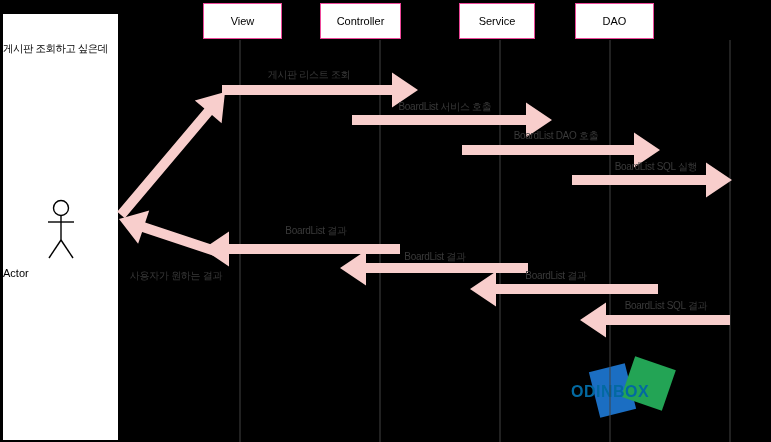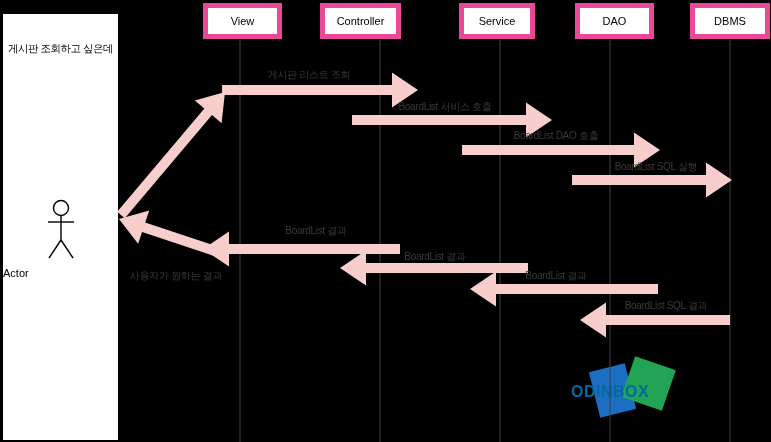--- a/index.html
+++ b/index.html
@@ -2,28 +2,28 @@
 <html><head>
 <meta charset="utf-8">
 <style>
   html,body{margin:0;padding:0;background:#000;}
   #stage{position:relative;width:771px;height:442px;background:#000;
          font-family:"Liberation Sans","DejaVu Sans",sans-serif;overflow:hidden;}
 
   
   #actor-panel{position:absolute;left:2px;top:13px;width:117px;height:428px;
                background:#fff;border:1px solid #000;box-sizing:border-box;z-index:1;}
-  .panel-title{position:absolute;top:28px;left:0;right:0;text-align:center;
+  .panel-title{position:absolute;top:28px;left:0;right:0;text-align:left;
                font-size:10.5px;color:#000;letter-spacing:-0.5px;white-space:nowrap;}
   .actor-figure{position:absolute;top:181px;left:0;right:0;margin:0 auto;display:block;}
   .actor-label{position:absolute;top:253px;left:0;right:0;
                font-size:11px;color:#000;}
 
   
-  .lifebox{position:absolute;top:3px;height:36px;background:#fff;border:5px solid #ec4899;
+  .lifebox{position:absolute;top:3px;height:36px;background:#fff;border:1px solid #ec4899;
            display:flex;align-items:center;justify-content:center;font-size:11px;
            color:#000;box-sizing:border-box;z-index:1;}
 
   
   .logo-shape{position:absolute;z-index:2;}
   #logo-blue{left:594px;top:367px;width:37px;height:47px;transform:rotate(-14deg);}
   #logo-green{left:627px;top:362px;width:43px;height:43px;transform:rotate(19deg);}
   #logo-text{position:absolute;left:571px;top:383px;z-index:2;font-size:16px;
              font-weight:bold;color:#fff;letter-spacing:0.5px;}
 
@@ -45,21 +45,20 @@
       <line x1="20" y1="45" x2="8" y2="63" stroke="#000" stroke-width="1.4"></line>
       <line x1="20" y1="45" x2="32" y2="63" stroke="#000" stroke-width="1.4"></line>
     </svg>
     <div class="actor-label">Actor</div>
   </div>
 
   <div class="lifebox" style="left:203px;width:79px">View</div>
   <div class="lifebox" style="left:320px;width:81px">Controller</div>
   <div class="lifebox" style="left:459px;width:76px">Service</div>
   <div class="lifebox" style="left:575px;width:79px">DAO</div>
-  <div class="lifebox" style="left:690px;width:80px">DBMS</div>
 
   <div id="logo-blue" class="logo-shape" style="background: rgb(27, 110, 194);"></div>
   <div id="logo-green" class="logo-shape" style="background: rgb(35, 164, 85);"></div>
   <div id="logo-text" style="color: #0369a1;">ODINBOX</div>
 
   <svg id="overlay" width="771" height="442" viewBox="0 0 771 442">
       <line x1="240" y1="40" x2="240" y2="442" stroke="#424242" stroke-width="1"></line>
       <line x1="380" y1="40" x2="380" y2="442" stroke="#424242" stroke-width="1"></line>
       <line x1="500" y1="40" x2="500" y2="442" stroke="#424242" stroke-width="1"></line>
       <line x1="610" y1="40" x2="610" y2="442" stroke="#424242" stroke-width="1"></line>

